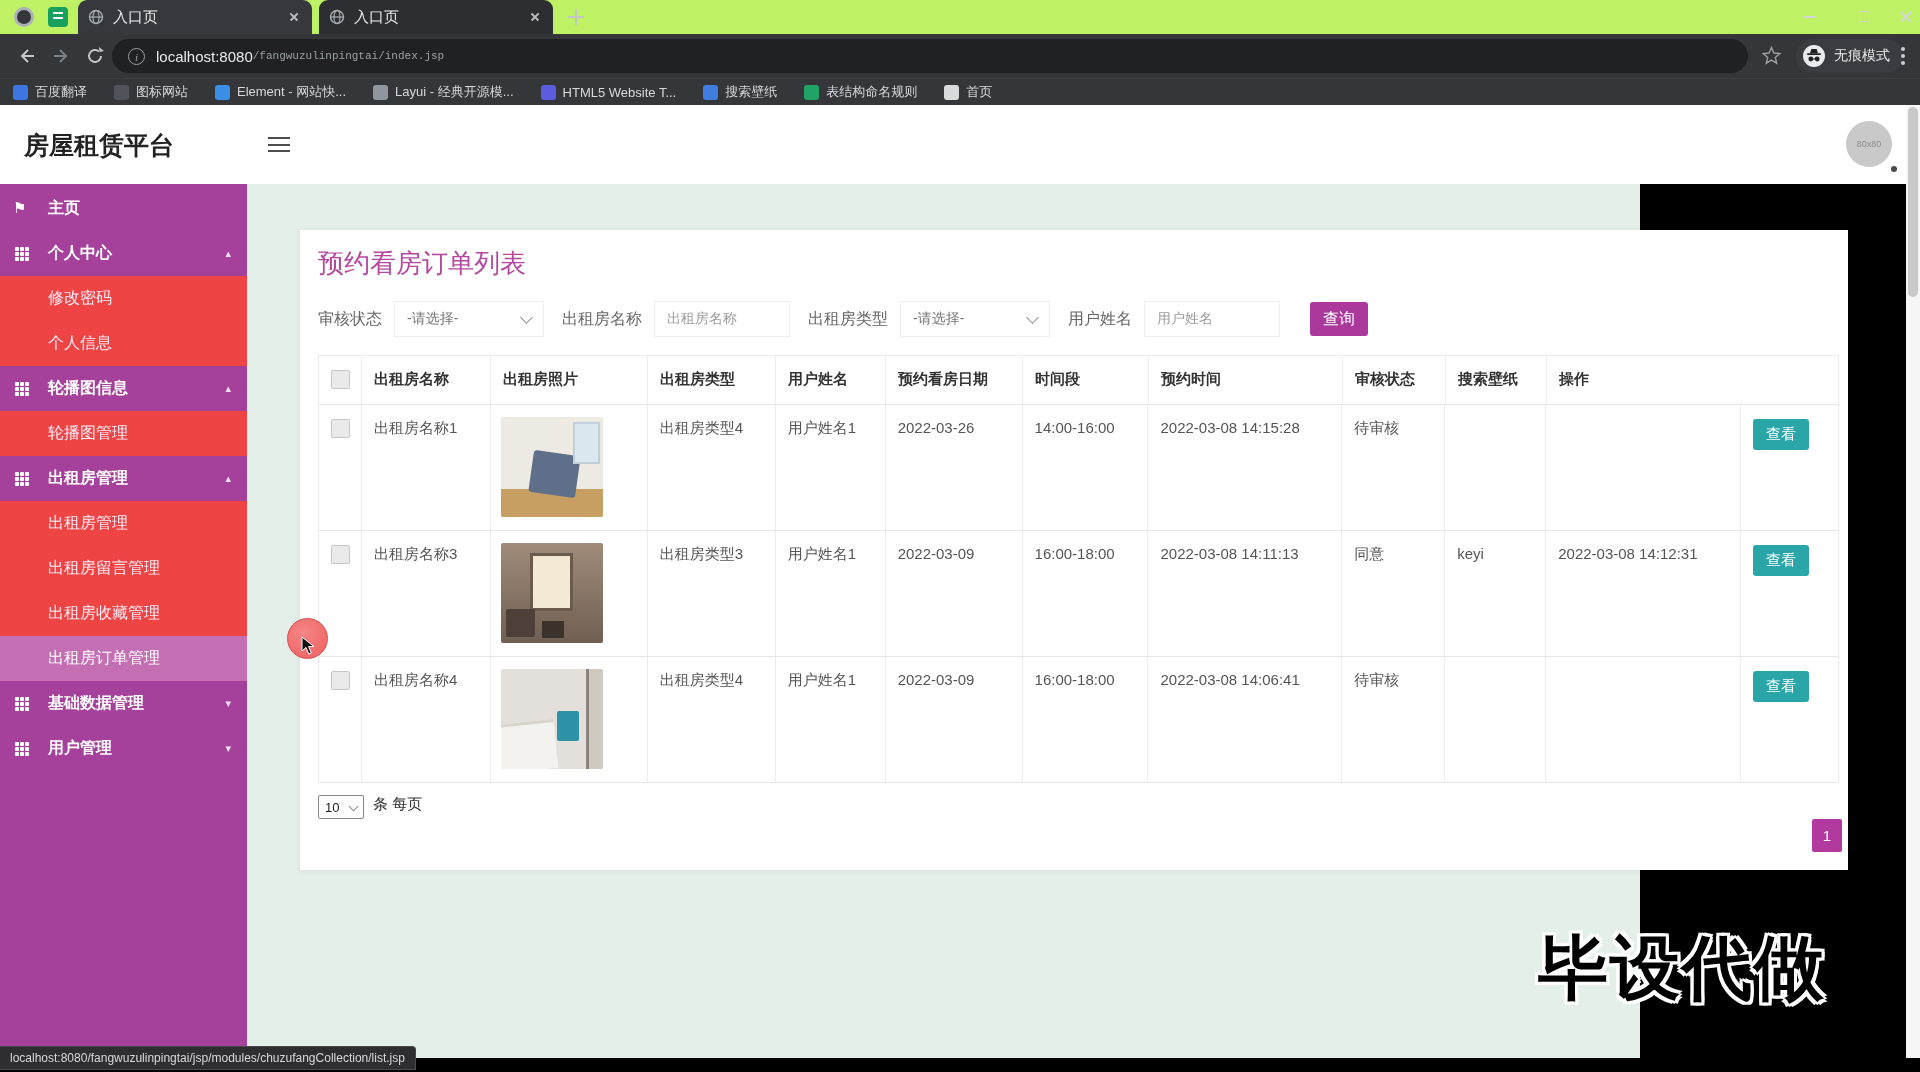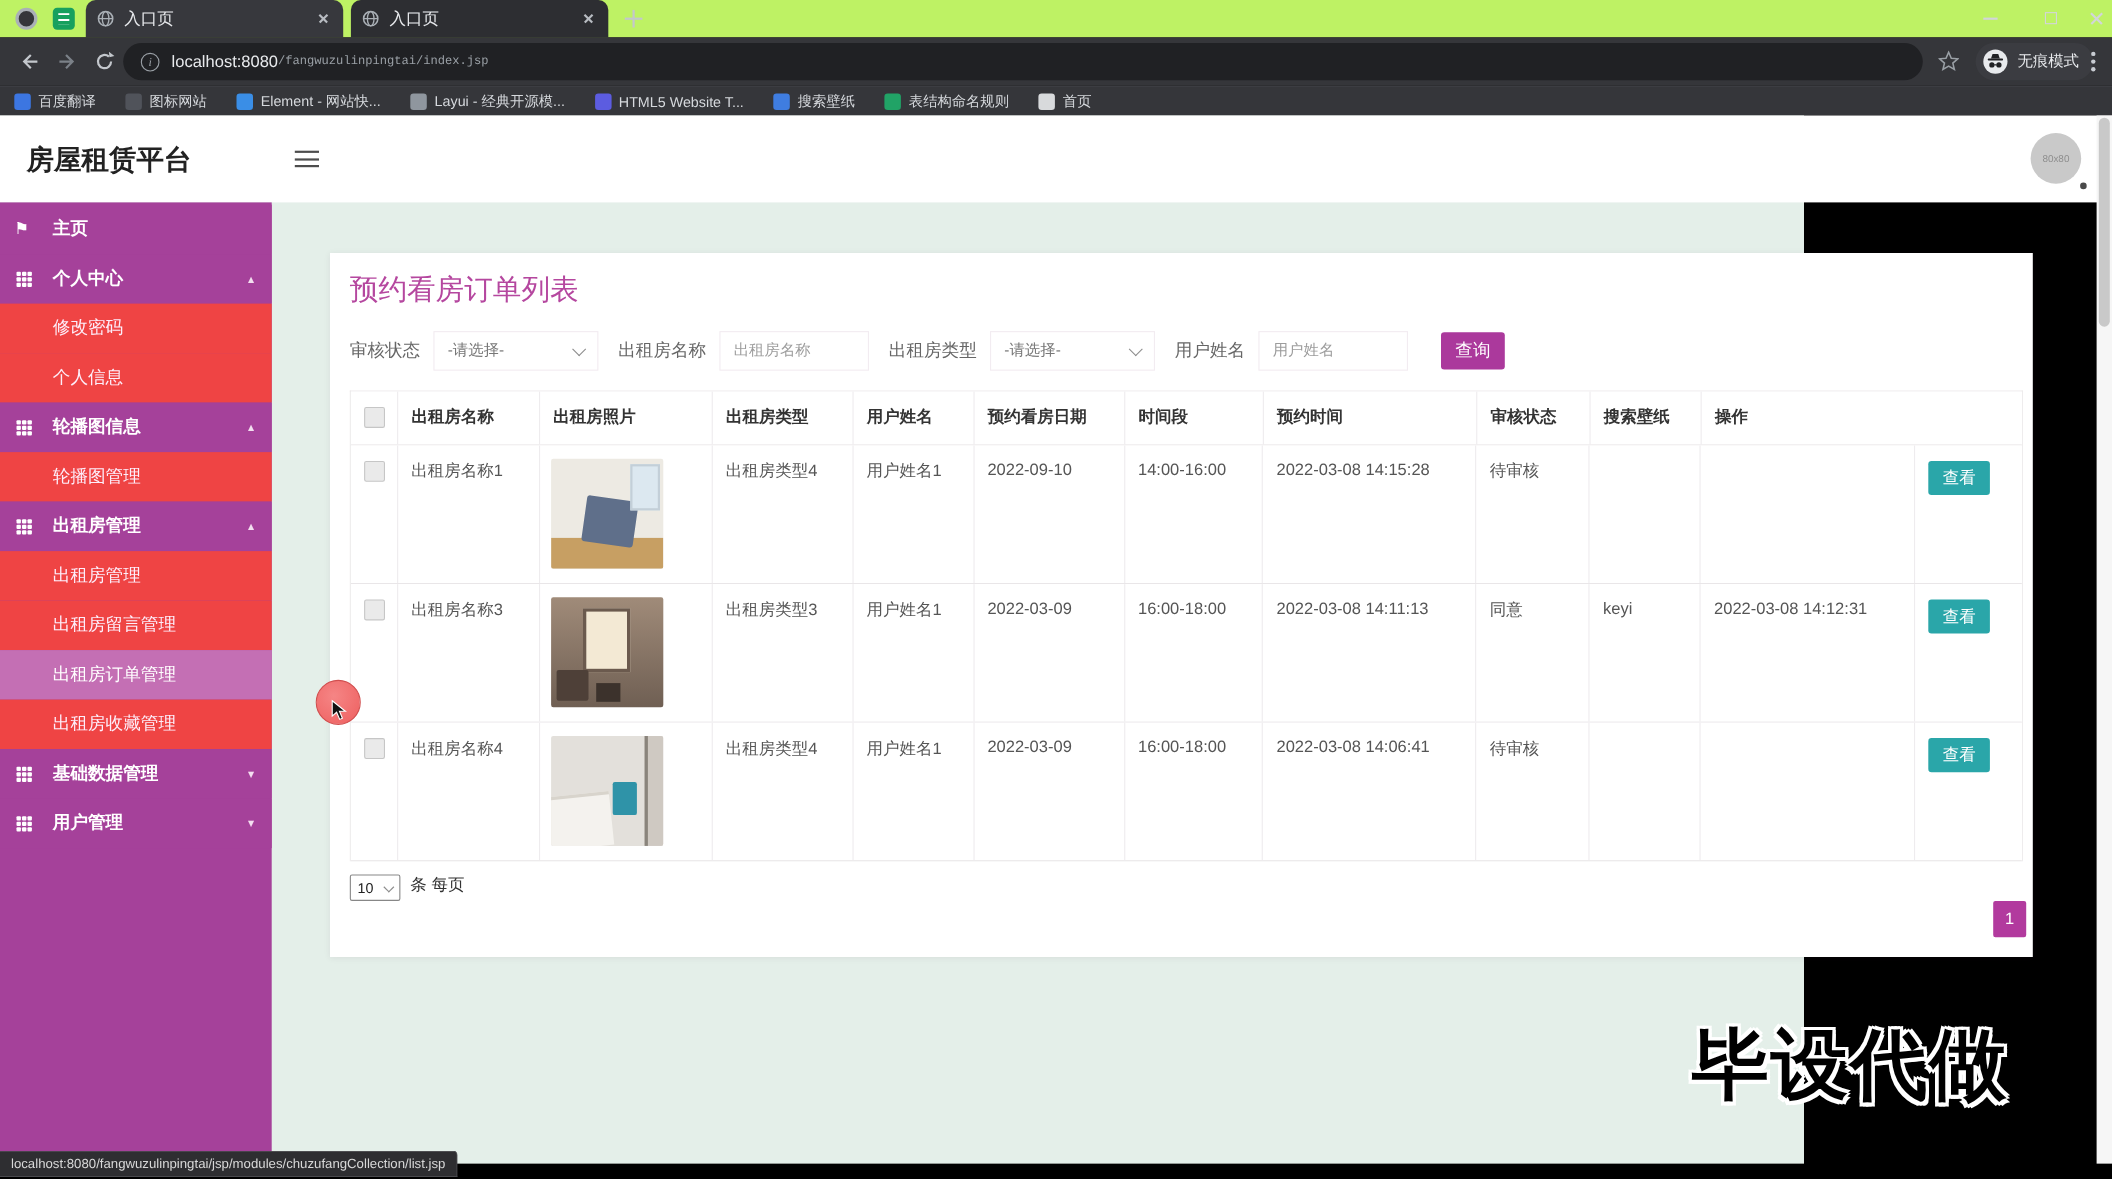--- a/index.html
+++ b/index.html
@@ -273,25 +273,25 @@
           <span class="grid-ico"></span>
           <span class="side-label">出租房管理</span>
           <span class="side-caret">▴</span>
         </div>
         <div class="side-item sub">
           <span class="side-label">出租房管理</span>
         </div>
         <div class="side-item sub">
           <span class="side-label">出租房留言管理</span>
         </div>
+        <div class="side-item sub">
+          <span class="side-label">出租房收藏管理</span>
+        </div>
         <div class="side-item sub active">
           <span class="side-label">出租房订单管理</span>
-        </div>
-        <div class="side-item sub">
-          <span class="side-label">出租房收藏管理</span>
         </div>
         <div class="side-item group">
           <span class="grid-ico"></span>
           <span class="side-label">基础数据管理</span>
           <span class="side-caret">▾</span>
         </div>
         <div class="side-item group">
           <span class="grid-ico"></span>
           <span class="side-label">用户管理</span>
           <span class="side-caret">▾</span>
@@ -346,21 +346,21 @@
             <div class="tcell c1">出租房名称1</div>
             <div class="tcell c2">
               <div class="photo v1">
                 <i class="p1"></i>
                 <i class="p2"></i>
                 <i class="p3"></i>
               </div>
             </div>
             <div class="tcell c3">出租房类型4</div>
             <div class="tcell c4">用户姓名1</div>
-            <div class="tcell c5">2022-09-10</div>
+            <div class="tcell c5">2022-03-26</div>
             <div class="tcell c6">14:00-16:00</div>
             <div class="tcell c7">2022-03-08 14:15:28</div>
             <div class="tcell c8">待审核</div>
             <div class="tcell c9"></div>
             <div class="tcell c10"></div>
             <div class="tcell c11"><span class="view-btn">查看</span></div>
           </div>
           <div class="trow body">
             <div class="tcell c0">
               <div class="cb"></div>

